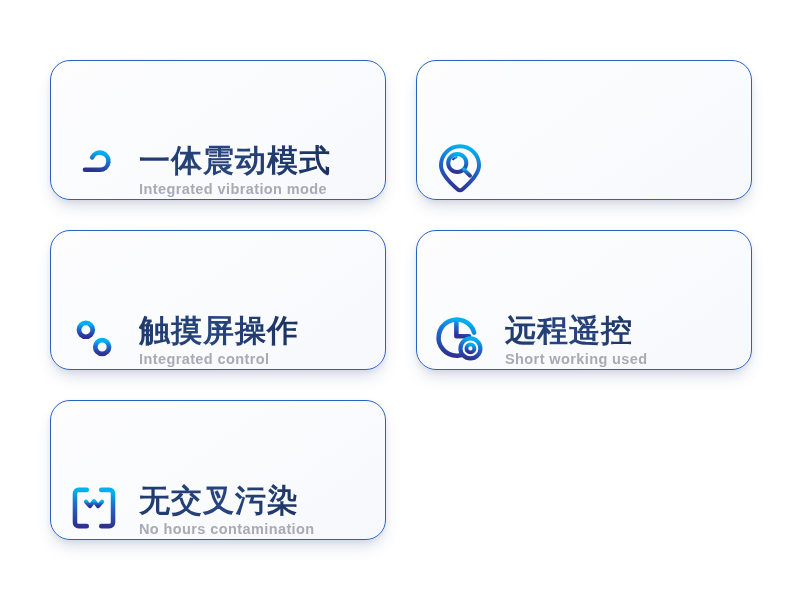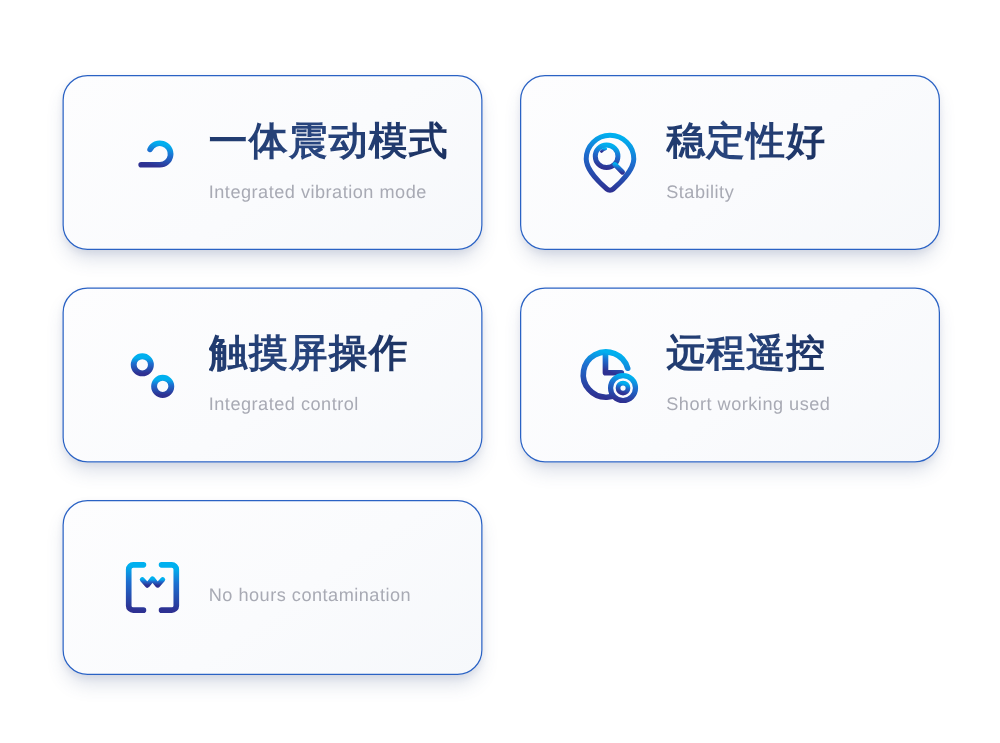--- a/index.html
+++ b/index.html
@@ -28,22 +28,22 @@
 
   .feature-card {
     position: relative;
     box-sizing: border-box;
     background: linear-gradient(145deg, #fdfdfe 0%, #fafbfd 55%, #f6f8fb 100%);
     border: 1.3px solid #2a62c4;
     border-radius: 20px;
     box-shadow: 0 9px 16px -4px rgba(60, 80, 130, 0.22),
                 0 2px 5px rgba(60, 80, 130, 0.08);
     display: flex;
-    align-items: center;
-    padding-left: 40px;
+    align-items: flex-end;
+    padding-left: 12px;
     overflow: visible;
   }
 
   .card-icon {
     flex: 0 0 auto;
     width: 62px;
     height: 62px;
     display: flex;
     align-items: center;
     justify-content: center;
@@ -72,24 +72,24 @@
     background: linear-gradient(100deg, #203a6d 0%, #28457e 45%, #1b3160 100%);
     -webkit-background-clip: text;
     background-clip: text;
     -webkit-text-fill-color: transparent;
     white-space: nowrap;
   }
 
   .card-subtitle {
     font-family: "Liberation Sans", sans-serif;
     font-size: 14.5px;
-    font-weight: 400;
+    font-weight: 700;
     letter-spacing: 0.4px;
     color: #a8aab4;
-    margin-top: 16px;
+    margin-top: 2px;
     white-space: nowrap;
   }
 </style>
 </head>
 <body>
 
 <div class="feature-grid">
 
   <div class="feature-card">
     <div class="card-icon">
@@ -123,24 +123,20 @@
             <stop offset="40%" stop-color="#1d6fd0"></stop>
             <stop offset="100%" stop-color="#2e3192"></stop>
           </linearGradient>
         </defs>
         <path d="M32 8 C20.4 8 11 17.4 11 29 c0 9.5 12.6 21.6 18.2 26.4 a4.3 4.3 0 0 0 5.6 0 C40.4 50.6 53 38.5 53 29 53 17.4 43.6 8 32 8 Z" fill="none" stroke="url(#g2)" stroke-width="4.4" stroke-linejoin="round"></path>
         <circle cx="29" cy="26.5" r="10" fill="none" stroke="url(#g2)" stroke-width="4.4"></circle>
         <line x1="36.3" y1="33.8" x2="43" y2="40.5" stroke="url(#g2)" stroke-width="4.4" stroke-linecap="round"></line>
         <path d="M24.5 22.2 a6.2 6.2 0 0 1 3.6 -2.3" fill="none" stroke="url(#g2)" stroke-width="2.6" stroke-linecap="round"></path>
       </svg>
     </div>
-    <div class="card-text">
-      <div class="card-title">稳定性好</div>
-      <div class="card-subtitle">Stability</div>
-    </div>
   </div>
 
 
   <div class="feature-card">
     <div class="card-icon">
       <svg viewBox="0 0 64 64" xmlns="http://www.w3.org/2000/svg">
         <defs>
           <linearGradient id="g4" x1="0.45" y1="0.1" x2="0.45" y2="1">
             <stop offset="0%" stop-color="#00b0ef"></stop>
             <stop offset="35%" stop-color="#1d6fd0"></stop>
@@ -191,17 +187,18 @@
             <stop offset="100%" stop-color="#2e3192"></stop>
           </linearGradient>
         </defs>
         <path d="M24 12 H15 a4 4 0 0 0 -4 4 v32 a4 4 0 0 0 4 4 h9" fill="none" stroke="url(#g6)" stroke-width="5" stroke-linecap="round" stroke-linejoin="round"></path>
         <path d="M40 12 h9 a4 4 0 0 1 4 4 v32 a4 4 0 0 1 -4 4 h-9" fill="none" stroke="url(#g6)" stroke-width="5" stroke-linecap="round" stroke-linejoin="round"></path>
         <path d="M23 25 l4.5 5 4.5 -5.6 4.5 5.6 4.5 -5" fill="none" stroke="url(#g6)" stroke-width="4.4" stroke-linecap="round" stroke-linejoin="round"></path>
         <line x1="21" y1="37" x2="43" y2="37" stroke="url(#g6)" stroke-width="5" stroke-linecap="round"></line>
       </svg>
     </div>
     <div class="card-text">
+      <div class="card-title">无交叉污染</div>
       <div class="card-subtitle">No hours contamination</div>
     </div>
   </div>
 
 </div>
 
 </body></html>

